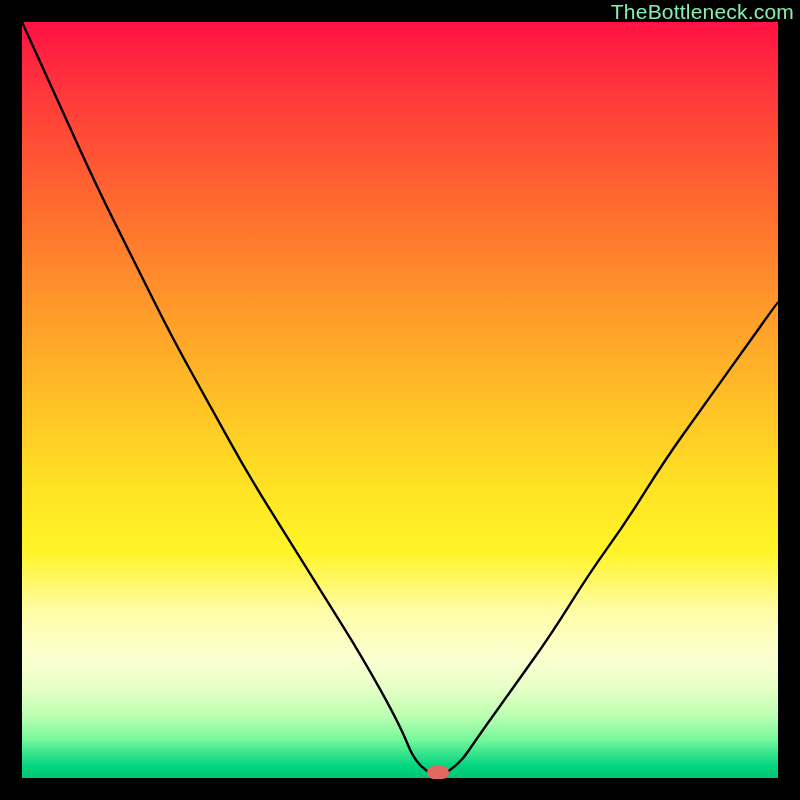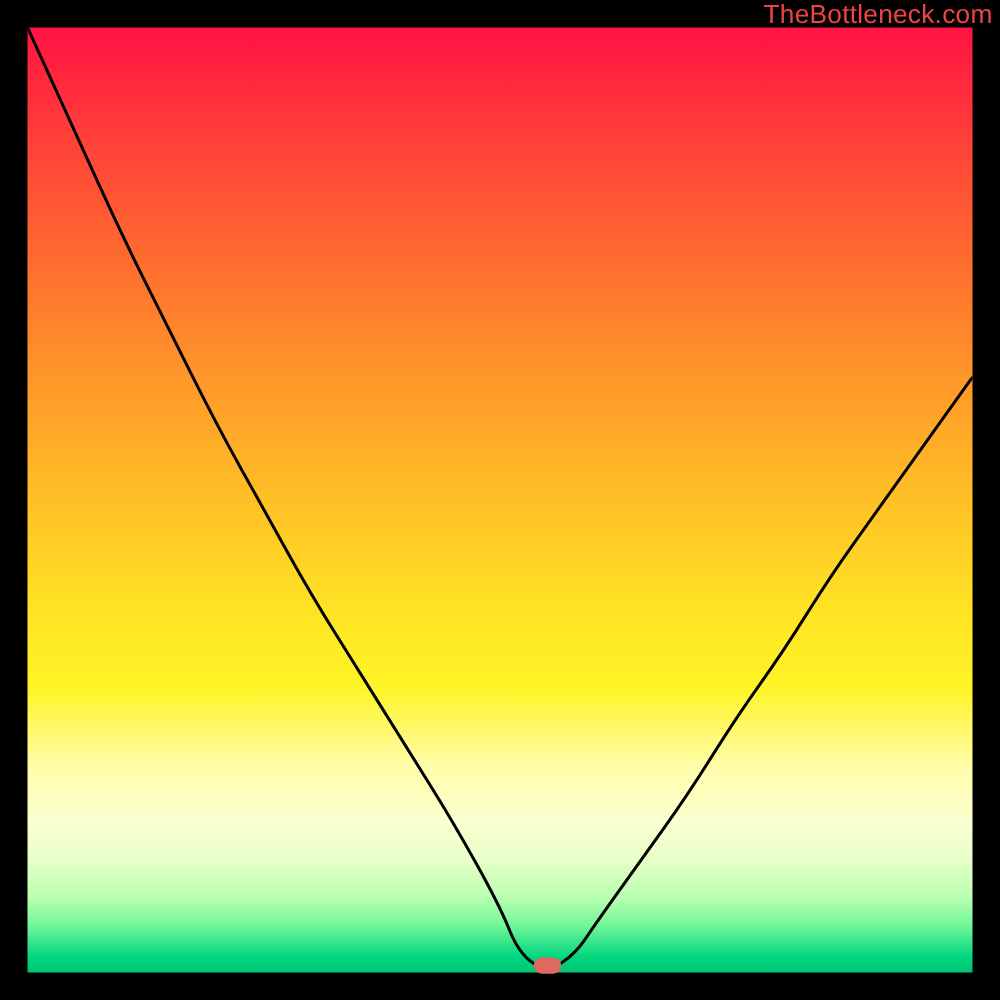--- a/index.html
+++ b/index.html
@@ -52,21 +52,21 @@
   }
   .marker {
     position: absolute;
     background: #e06a60;
     border-radius: 7px;
   }
   .watermark {
     position: absolute;
     top: 0px;
     right: 6px;
-    color: #ef4444;
+    color: #86efac;
     font-size: 21px;
     font-weight: 500;
     letter-spacing: 0.2px;
     user-select: none;
   }
 </style>
 </head>
 <body>
 
 <div class="frame">

